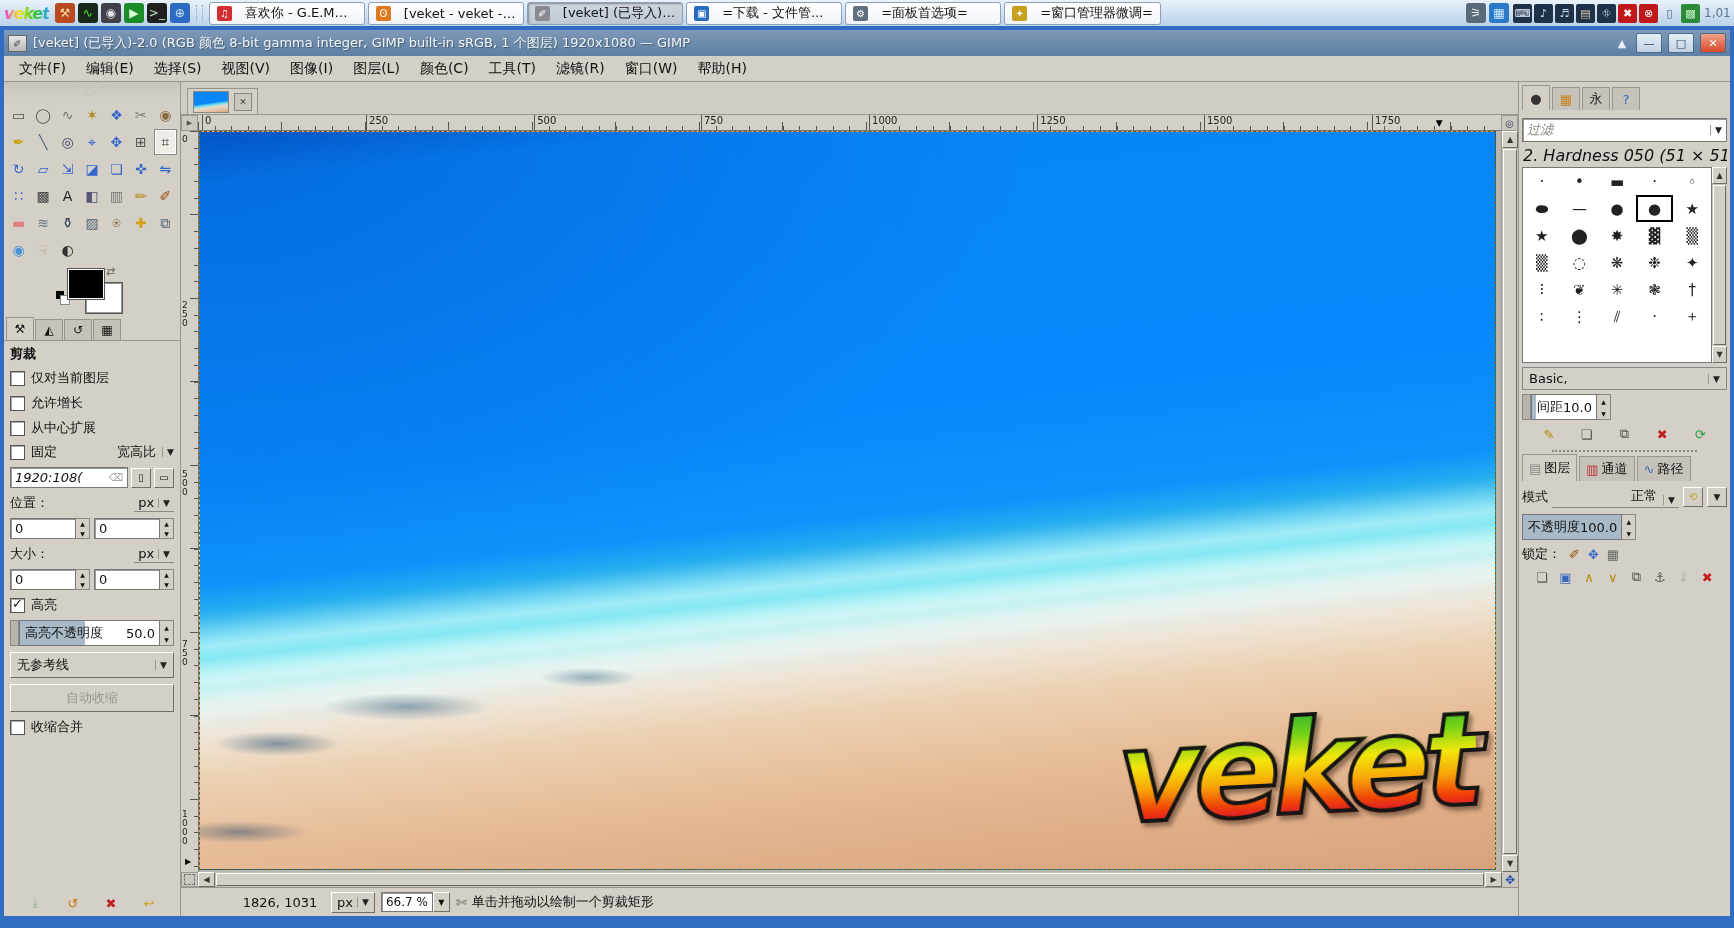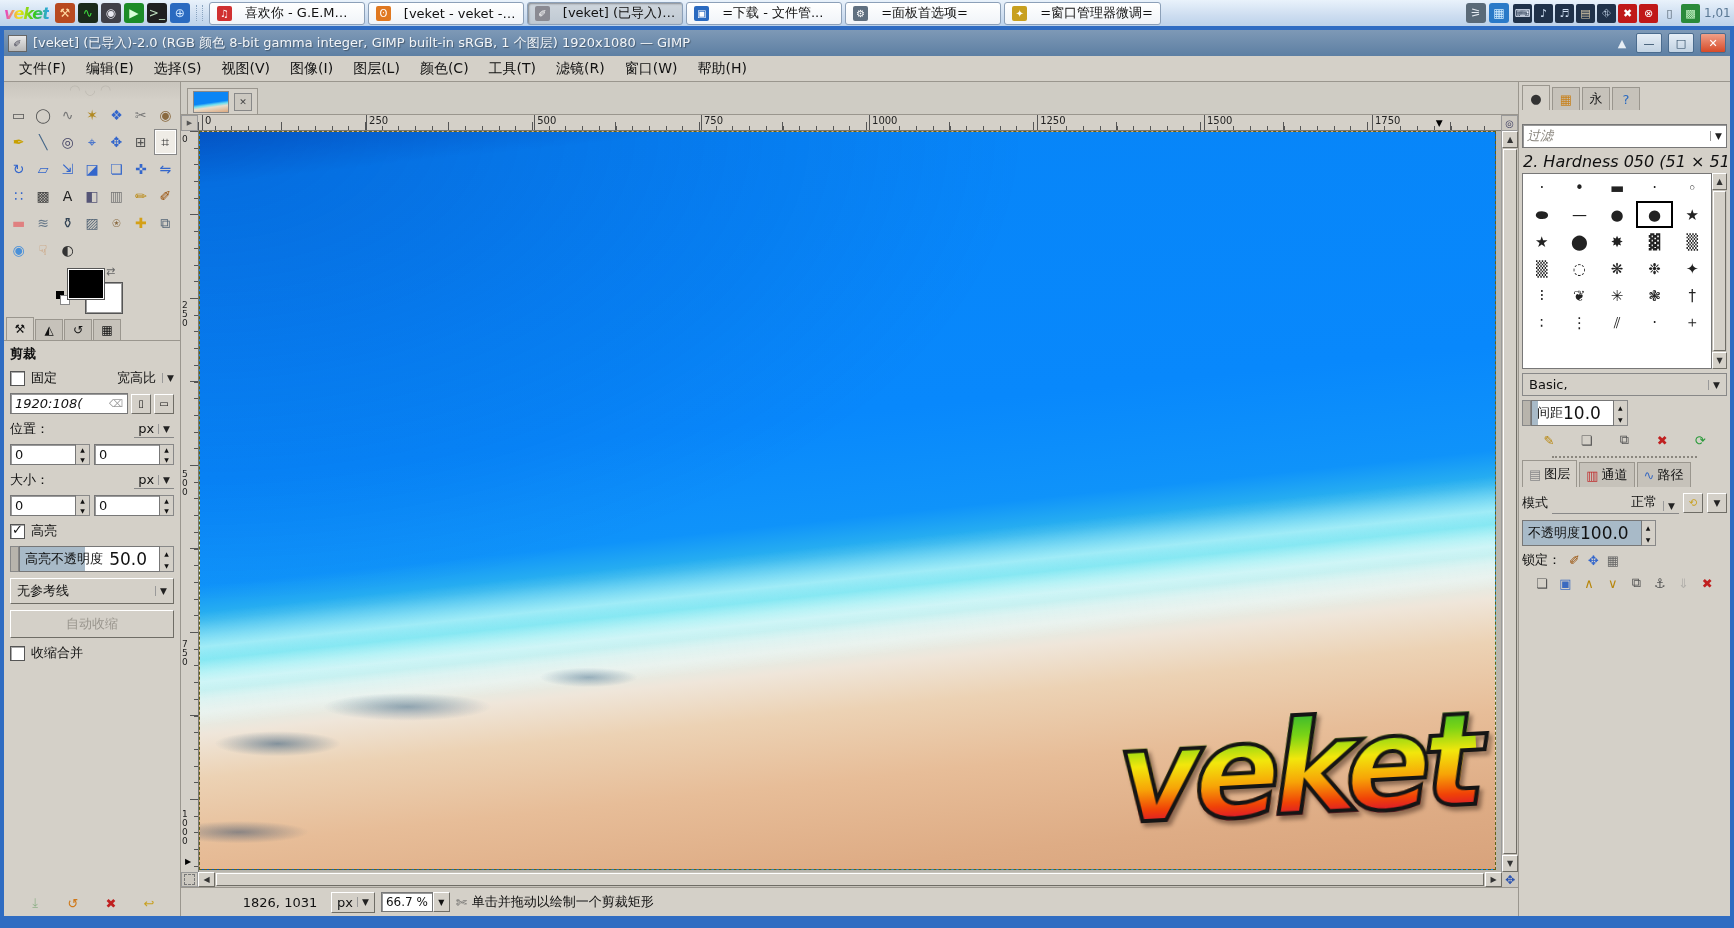--- a/index.html
+++ b/index.html
@@ -83,21 +83,21 @@
   .unit-row{display:flex;align-items:center;font-size:13px;}
   .unit-combo{margin-left:auto;display:flex;align-items:center;gap:4px;padding:1px 4px;border-bottom:1px solid #888;cursor:pointer;}
   .spin-pair{display:flex;gap:4px;}
   .spin{flex:1;display:flex;align-items:stretch;}
   .spin .entry{flex:1;display:flex;align-items:center;}
   .spin-arrows{width:13px;display:flex;flex-direction:column;border:1px solid #888;border-left:none;}
   .spin-arrows span{flex:1;font-size:6px;display:flex;align-items:center;justify-content:center;background:#d4d0c8;cursor:pointer;}
   .slider{position:relative;height:24px;border:1px solid #777;background:#fff;display:flex;align-items:center;cursor:pointer;}
   .slider .fill{position:absolute;left:0;top:0;bottom:0;background:#a8bac8;}
   .slider .s-label{position:relative;z-index:1;padding-left:5px;font-size:13px;}
-  .slider .s-value{position:relative;z-index:1;margin-left:auto;padding-right:12px;font-size:17px;}
+  .slider .s-value{position:relative;z-index:1;margin-left:auto;padding-right:4px;font-size:13px;}
   .slider-wrap{display:flex;align-items:stretch;}
   .slider-wrap .slider{flex:1;}
   .guides-combo{display:flex;align-items:center;border:1px solid;border-color:#fff #6f6d66 #6f6d66 #fff;
     background:#d4d0c8;padding:3px 6px;font-size:13px;cursor:pointer;}
   .guides-combo .darr{margin-left:auto;}
   .wide-btn{border:1px solid;border-color:#fff #6f6d66 #6f6d66 #fff;background:#d4d0c8;text-align:center;
     padding:4px 0;font-size:13px;color:#9a968e;cursor:default;}
   .tb-bottom{height:26px;display:flex;align-items:center;justify-content:space-around;padding:0 12px;}
   .tb-bot-btn{width:22px;height:20px;display:flex;align-items:center;justify-content:center;font-size:13px;cursor:pointer;}
   .disabled-ico{opacity:.45;}
@@ -168,21 +168,21 @@
     display:flex;align-items:center;justify-content:center;font-size:8px;cursor:pointer;}
   .status-hint{display:flex;align-items:center;gap:5px;}
   .hint-ico{font-size:13px;color:#555;}
   
   .dock{width:212px;flex:0 0 212px;display:flex;flex-direction:column;border-left:1px solid #9a968e;
     background:#d4d0c8;min-height:0;padding:0 3px;box-sizing:border-box;}
   .dock-tabs{display:flex;align-items:flex-end;gap:2px;padding-top:3px;}
   .dock-tab{width:26px;height:22px;display:flex;align-items:center;justify-content:center;font-size:13px;
     border:1px solid #9a968e;border-bottom:none;background:#c6c2ba;cursor:pointer;}
   .dock-tab.active{background:#d4d0c8;height:24px;}
-  .filter-row{display:flex;margin-top:14px;}
+  .filter-row{display:flex;margin-top:8px;}
   .filter-entry{flex:1;display:flex;align-items:center;color:#8a867e;font-style:italic;justify-content:space-between;}
   .brush-name{font-style:italic;font-size:16px;padding:4px 1px 2px 1px;white-space:nowrap;overflow:hidden;}
   .brush-panel{height:196px;display:flex;}
   .brush-grid{flex:1;background:#fff;border:1px solid #777;display:grid;grid-template-columns:repeat(5,1fr);
     grid-auto-rows:27px;overflow:hidden;}
   .brush-item{display:flex;align-items:center;justify-content:center;font-size:15px;color:#222;cursor:pointer;border:2px solid transparent;}
   .brush-item.selected{border:2px solid #000;}
   .brush-scroll{width:15px;display:flex;flex-direction:column;background:#c6c2ba;}
   .brush-scroll .thumb{flex:1;margin:1px;border:1px solid;border-color:#fff #6f6d66 #6f6d66 #fff;background:#d4d0c8;}
   .basic-combo{margin-top:4px;display:flex;align-items:center;border:1px solid #888;background:#d4d0c8;
@@ -360,20 +360,37 @@
         </div>
         <div class="opt-tabs">
 
         <span class="opt-tab active">⚒</span>
             <span class="opt-tab">◭</span>
             <span class="opt-tab">↺</span>
             <span class="opt-tab">▦</span>
           </div>
         <div class="tool-options">
           <div class="opt-title">剪裁</div>
+          <div style="display:flex;flex-direction:column;gap:7px;">
+
+              <label class="cb-row">
+                <span class="cb"></span>
+                <span>仅对当前图层</span>
+              </label>
+
+              <label class="cb-row">
+                <span class="cb"></span>
+                <span>允许增长</span>
+              </label>
+
+              <label class="cb-row">
+                <span class="cb"></span>
+                <span>从中心扩展</span>
+              </label>
+            </div>
           <div class="fixed-row">
             <span class="cb"></span>
             <span>固定</span>
             <span class="combo-flat">
               <span>宽高比</span>
               <span class="darr">▼</span>
             </span>
           </div>
           <div class="ratio-row">
             <span class="entry ratio-entry">

